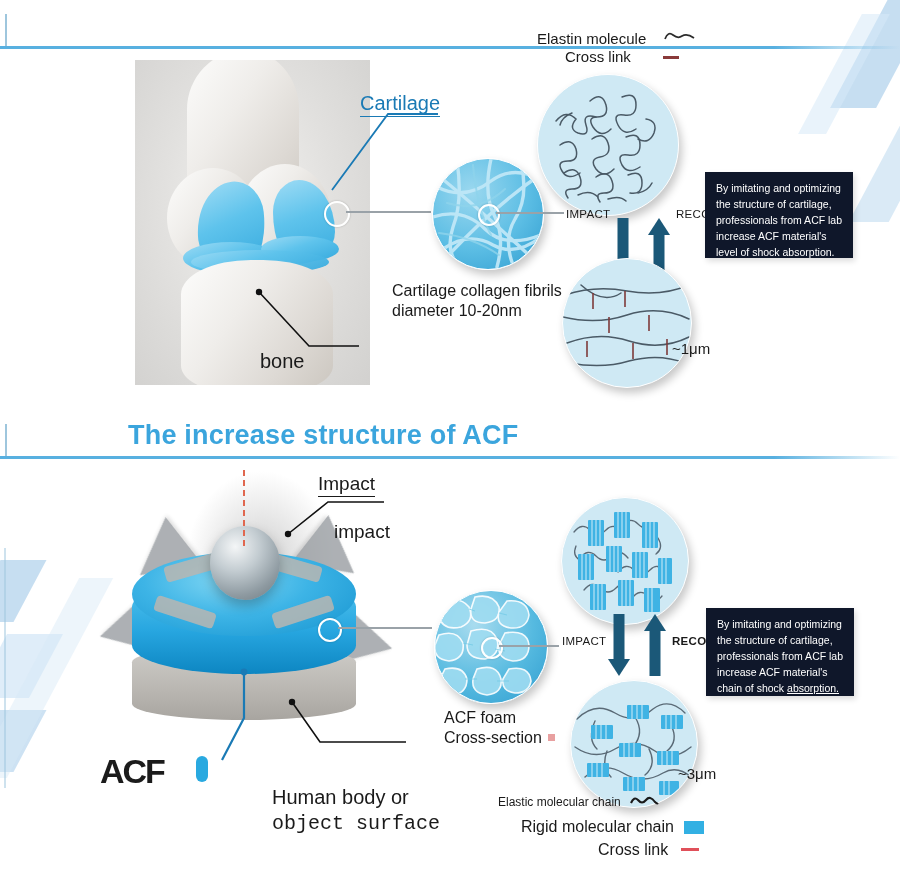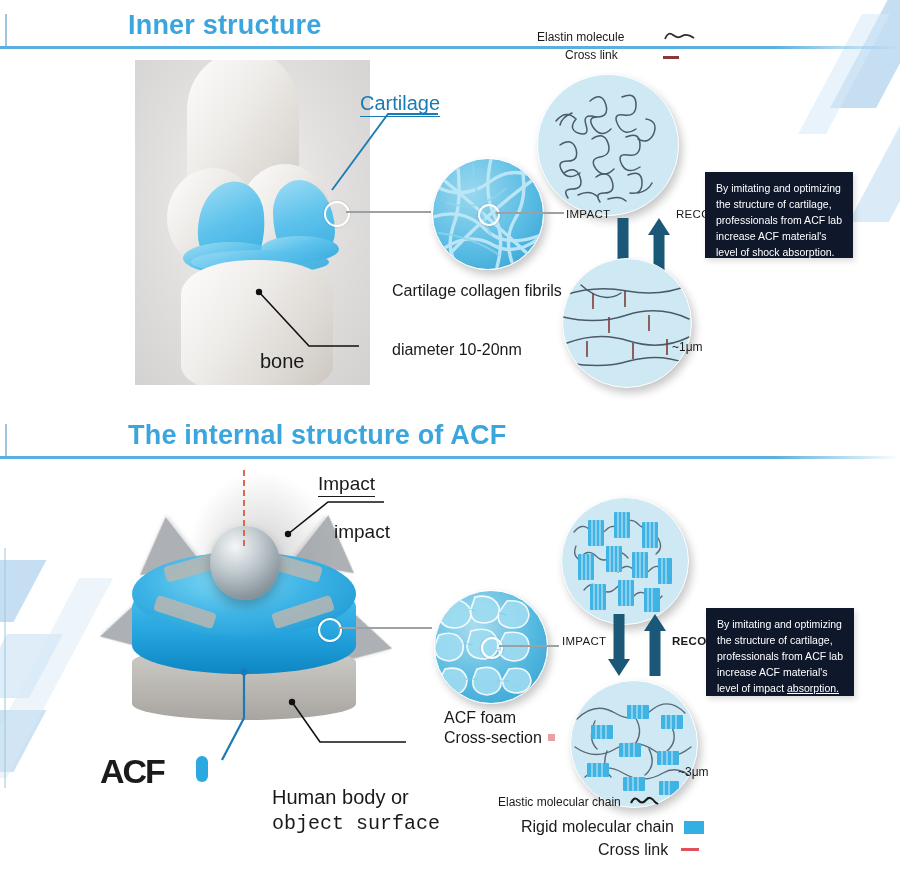--- a/index.html
+++ b/index.html
@@ -33,21 +33,21 @@
   .circ.fibril{background:radial-gradient(circle at 35% 30%,#9bd8ef 0%,#5bbde4 55%,#2f9ccf 100%);}
   .circ.foam{background:radial-gradient(circle at 35% 30%,#a9dcef 0%,#56bae0 55%,#2f9ccf 100%);}
 
   
   .ring{position:absolute;border-radius:50%;border:2.5px solid #ffffff;
         box-shadow:0 0 2px rgba(0,0,0,.25);}
   .lead{position:absolute;background:#9aa2a8;height:2px;}
 
   
   .lbl{position:absolute;white-space:nowrap;font-size:16px;color:#1a1a1a;}
-  .lbl.sm{font-size:12px;}
+  .lbl.sm{font-size:15px;}
   .lbl.blue{color:#1a7ab5;}
   .lbl.under{border-bottom:1.6px solid #1a1a1a;padding-bottom:1px;}
   .lbl.under-blue{border-bottom:1.6px solid #1a7ab5;padding-bottom:1px;}
   .lbl.big{font-size:20px;}
   .lbl.mid{font-size:19px;}
 
   
   .arrow{position:absolute;}
   .arrow .shaft{position:absolute;background:#1b5878;left:50%;transform:translateX(-50%);}
   .arrow .head{position:absolute;left:50%;transform:translateX(-50%);width:0;height:0;}
@@ -101,21 +101,20 @@
   <div class="stripe" style="left:862px;top:-12px;width:46px;height:120px;"></div>
   <div class="stripe pale" style="left:830px;top:14px;width:28px;height:120px;opacity:.55;"></div>
   <div class="stripe" style="left:878px;top:112px;width:40px;height:110px;opacity:.55;"></div>
 
   <div class="stripe" style="left:-16px;top:560px;width:46px;height:62px;"></div>
   <div class="stripe pale" style="left:-10px;top:634px;width:56px;height:64px;opacity:.8;"></div>
   <div class="stripe" style="left:-18px;top:710px;width:48px;height:62px;opacity:.75;"></div>
   <div class="stripe pale" style="left:26px;top:578px;width:34px;height:200px;opacity:.45;"></div>
   <div class="tick" style="left:4px;top:548px;height:240px;opacity:.5;"></div>
 
-  <div class="sec-title" style="left:128px;top:10px;">Inner structure</div>
   <div class="rule fade" style="left:0px;top:46px;width:900px;"></div>
   <div class="tick" style="left:5px;top:14px;height:32px;"></div>
 
   <div class="knee-photo" style="left:135px;top:60px;width:235px;height:325px;">
     <div class="bg"></div>
 
     <div class="bone" style="left:52px;top:-10px;width:112px;height:175px;
                 border-radius:52% 48% 40% 40% / 34% 34% 18% 18%;"></div>
     <div class="bone" style="left:32px;top:108px;width:92px;height:100px;border-radius:50%;"></div>
     <div class="bone" style="left:104px;top:104px;width:92px;height:104px;border-radius:50%;"></div>
@@ -190,21 +189,21 @@
         <path d="M14 44 q32 10 58 -14"></path>
         <path d="M6 74 q34 4 60 22"></path>
         <path d="M40 6 q4 44 18 70"></path>
       </g>
     </svg>
   </div>
   <div class="ring" style="left:478px;top:204px;width:18px;height:18px;"></div>
   <div class="lead" style="left:496px;top:212px;width:68px;"></div>
 
   <div class="lbl" style="left:392px;top:282px;">Cartilage collagen fibrils</div>
-  <div class="lbl" style="left:392px;top:302px;margin-top:39px;">diameter 10-20nm</div>
+  <div class="lbl" style="left:392px;top:302px;">diameter 10-20nm</div>
 
   <div class="arrow down" style="left:612px;top:218px;width:22px;height:62px;">
     <div class="shaft" style="top:0;width:11px;height:46px;"></div>
     <div class="head"></div>
   </div>
   <div class="arrow up" style="left:648px;top:218px;width:22px;height:62px;">
     <div class="head"></div>
     <div class="shaft" style="bottom:0;width:11px;height:46px;"></div>
   </div>
   <div class="cap" style="left:566px;top:208px;">IMPACT</div>
@@ -233,21 +232,21 @@
   <div class="lbl sm" style="left:672px;top:340px;">~1μm</div>
 
   <div class="infobox" style="left:705px;top:172px;width:148px;height:86px;">
     <div>By imitating and optimizing</div>
     <div>the structure of cartilage,</div>
     <div>professionals from ACF lab</div>
     <div>increase ACF material's</div>
     <div>level of shock absorption.</div>
   </div>
 
-  <div class="sec-title" style="left:128px;top:420px;">The internal structure of ACF</div>
+  <div class="sec-title" style="left:128px;top:420px;">The increase structure of ACF</div>
   <div class="rule fade" style="left:0px;top:456px;width:900px;"></div>
   <div class="tick" style="left:5px;top:424px;height:32px;"></div>
 
   <div class="puck-wrap" style="left:90px;top:470px;width:330px;height:300px;">
 
     <div class="haze" style="left:96px;top:0px;width:150px;height:150px;"></div>
 
     <div class="tri" style="left:42px;top:60px;border-left:30px solid transparent;border-right:30px solid transparent;
                 border-bottom:56px solid #8e9398;transform:rotate(-128deg);"></div>
     <div class="tri" style="left:212px;top:58px;border-left:30px solid transparent;border-right:30px solid transparent;
@@ -406,21 +405,21 @@
     </svg>
   </div>
   <div class="lbl sm" style="left:678px;top:765px;">~3μm</div>
 
   <div class="infobox" style="left:706px;top:608px;width:148px;height:88px;">
     <div>By imitating and optimizing</div>
     <div>the structure of cartilage,</div>
     <div>professionals from ACF lab</div>
     <div>increase ACF material's</div>
     <div>
-      <span>level of impact </span><u>absorption.</u>
+      <span>chain of shock </span><u>absorption.</u>
     </div>
   </div>
 
   <div style="position:absolute;left:498px;top:795px;white-space:nowrap;font-size:12px;">
     <span>Elastic molecular chain</span>
     <svg style="display:inline-block;vertical-align:-3px;margin-left:5px;" width="30" height="14">
       <path d="M2 8 q3 -7 7 -3 q4 5 8 0 q4 -5 9 2 q2 2 3 1" stroke="#1a1a1a" stroke-width="2.1" fill="none"></path>
     </svg>
   </div>
   <div style="position:absolute;left:521px;top:818px;white-space:nowrap;font-size:16px;">

